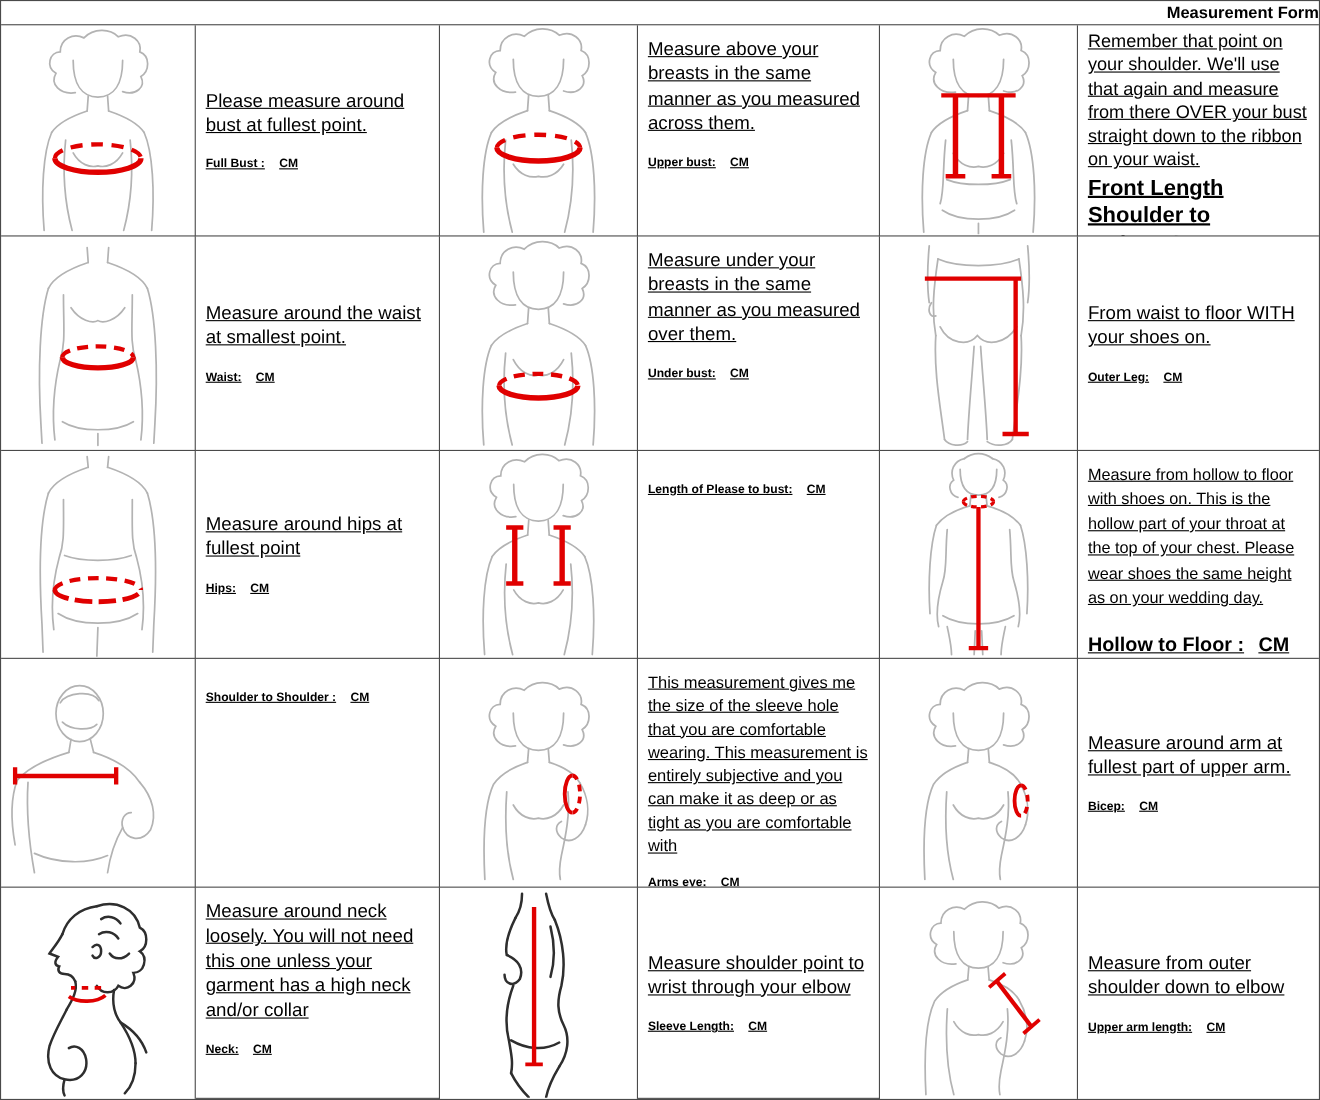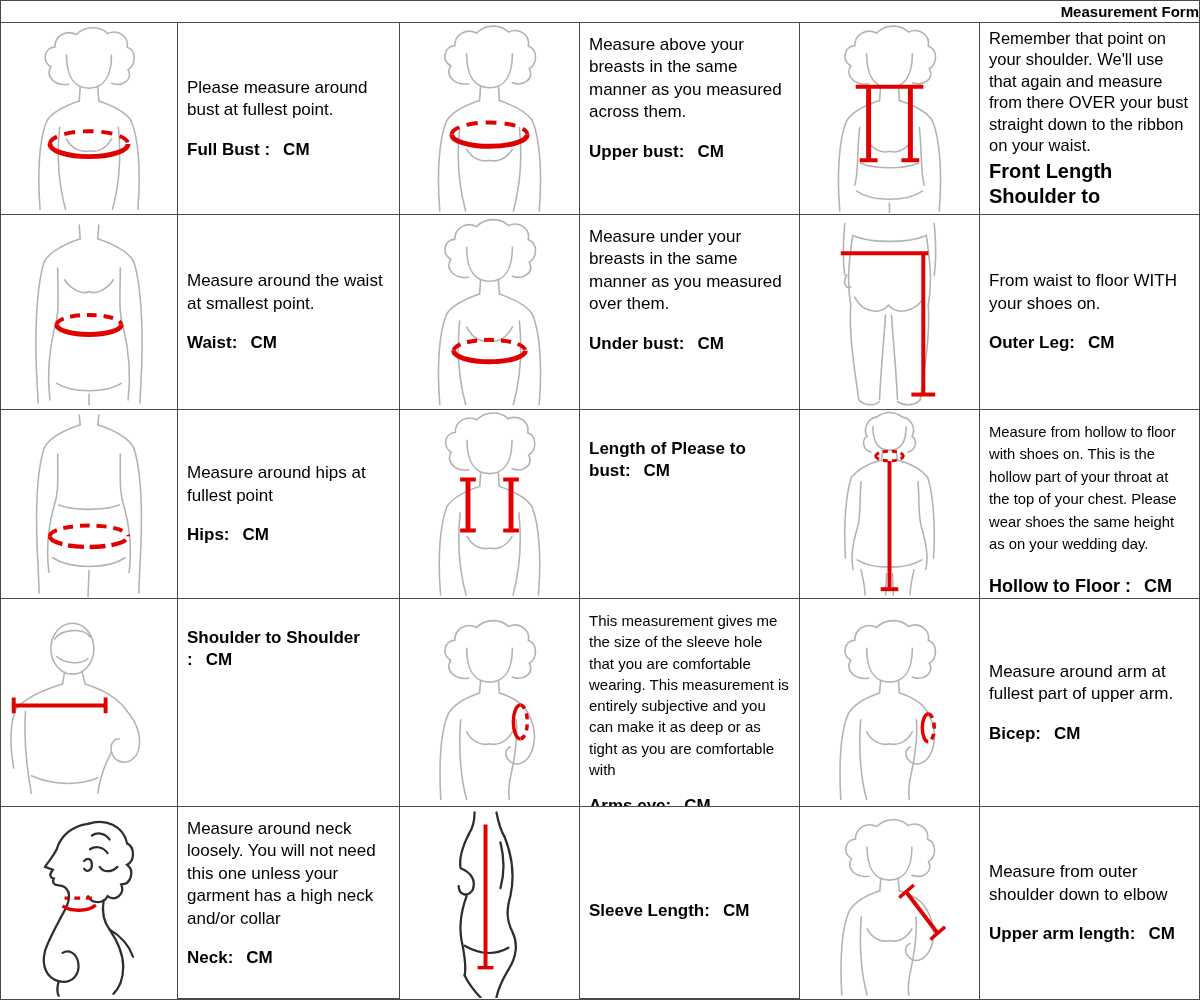--- a/index.html
+++ b/index.html
@@ -3,31 +3,31 @@
 <meta charset="utf-8">
 <style>
   html,body {margin:0; padding:0; background:#fff; color:#000;
     font-family:"Liberation Sans", sans-serif;}
   .form {width:1200px; height:1000px; border:1px solid #4a4a4a; box-sizing:border-box; background:#fff;}
   .title-row {height:21px; border-bottom:1px solid #4a4a4a; text-align:right;
     font-weight:bold; font-size:15px; line-height:21px;}
   .grid {display:grid;
     grid-template-columns:177px 222px 180px 220px 180px 219px;
     grid-template-rows:192px 195px 189px 208px 192px;}
-  .cell {border-right:1px solid #4a4a4a; border-bottom:1px solid #4a4a4a; box-sizing:border-box; overflow:hidden;}
+  .cell {border-right:1px solid #4a4a4a; border-bottom:1px solid #4a4a4a; box-sizing:border-box; overflow:hidden;text-decoration:underline;}
   .cell.last-col {border-right:none;}
   .cell.last-row {border-bottom:none;}
   .img-cell {display:flex; align-items:center; justify-content:center; padding:1px;}
   .img-cell svg {width:100%; height:100%;}
   .txt-cell {display:flex; flex-direction:column; padding:6px 9px;}
   .v-center {justify-content:center;}
   .v-top {justify-content:flex-start; padding-top:11px;}
   .pt4 {padding-top:5px;}
   .body {margin:0; font-size:17px; line-height:1.32;}
-  .label {margin:17px 0 0 0; font-weight:bold; font-size:17px; line-height:1.28;}
+  .label {margin:17px 0 0 0; font-weight:bold; font-size:11px; line-height:1.28;}
   .unit {margin-left:13px;}
   .t-med .body {font-size:16.5px; line-height:1.3;}
   .t-med .label {font-size:20px; margin-top:2px;}
   .t-sm .body {font-size:15px; line-height:1.42;}
   .t-sm .label {margin-top:15px;}
   .t-xs .body {font-size:14.8px; line-height:1.52;}
   .t-xs .label {font-size:18px; margin-top:19px;}
   .fig {stroke:#b3b3b3; fill:none; stroke-width:1.6; stroke-linecap:round;}
   .ink {stroke:#2e2e2e; fill:none; stroke-width:2.3; stroke-linecap:round;}
   .red {stroke:#e00000; fill:none; stroke-linecap:butt;}
@@ -346,20 +346,21 @@
           <path d="M64,168 C68,176 74,184 80,190"></path>
           <path d="M108,162 C102,172 98,180 96,190"></path>
         </g>
         <g class="red">
           <path d="M85,16 L85,160" stroke-width="4"></path>
           <path d="M77,160 L93,160" stroke-width="3.5"></path>
         </g>
       </svg>
     </div>
     <div class="cell txt-cell v-center">
+      <p class="body">Measure shoulder point to wrist through your elbow</p>
       <p class="label"><span>Sleeve Length:</span><span class="unit">CM</span></p>
     </div>
     <div class="cell img-cell last-row">
       <svg viewBox="0 0 178 195">
         <g class="fig" transform="translate(0,-8)">
           <path d="M68,78 C54,80 44,70 50,60 C40,54 44,40 54,40 C54,28 66,22 76,27 C85,18 100,18 108,26 C120,21 130,30 128,40 C138,44 137,58 129,63 C134,73 124,81 112,77"></path>
           <path d="M66,48 C66,70 74,82 89,82 C104,82 112,70 112,48"></path>
           <path d="M80,81 L79,93 M98,81 L99,93"></path>
           <path d="M79,93 C64,98 54,104 48,113 C40,130 38,162 40,200"></path>
           <path d="M99,93 C112,97 122,103 127,112"></path>

